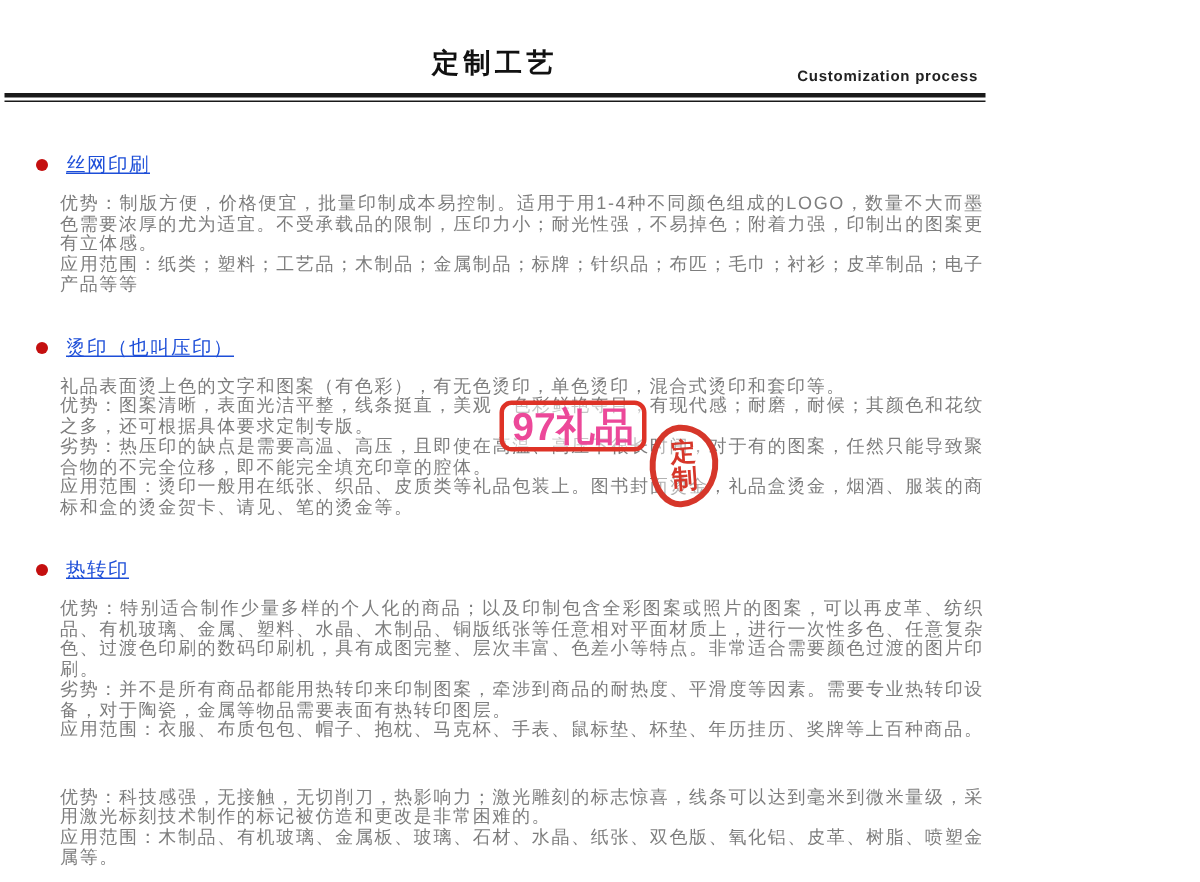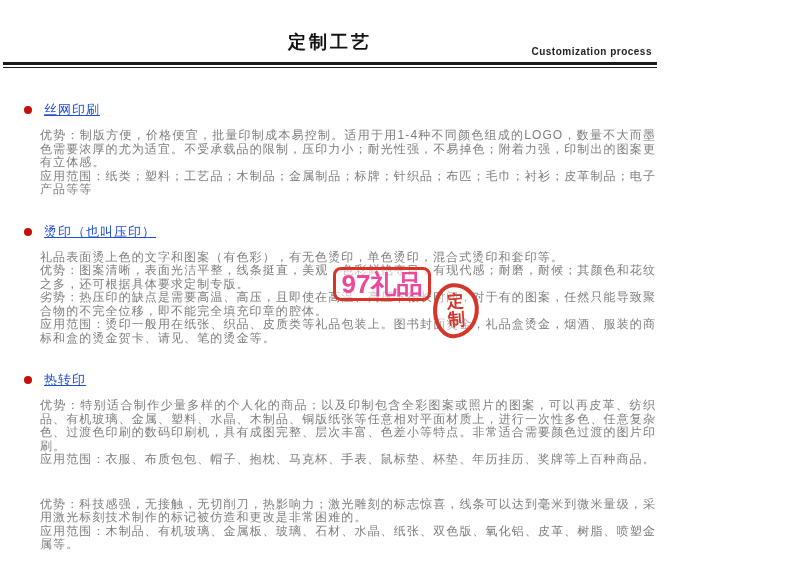--- a/index.html
+++ b/index.html
@@ -115,20 +115,21 @@
       <p>劣势：热压印的缺点是需要高温、高压，且即使在高温、高压下很长时间，对于有的图案，任然只能导致聚合物的不完全位移，即不能完全填充印章的腔体。</p>
       <p>应用范围：烫印一般用在纸张、织品、皮质类等礼品包装上。图书封面烫金，礼品盒烫金，烟酒、服装的商标和盒的烫金贺卡、请见、笔的烫金等。</p>
     </section>
 
     <section class="sec">
       <div class="sec-head">
         <span class="bullet"></span>
         <h2 class="sec-title">热转印</h2>
       </div>
       <p>优势：特别适合制作少量多样的个人化的商品；以及印制包含全彩图案或照片的图案，可以再皮革、纺织品、有机玻璃、金属、塑料、水晶、木制品、铜版纸张等任意相对平面材质上，进行一次性多色、任意复杂色、过渡色印刷的数码印刷机，具有成图完整、层次丰富、色差小等特点。非常适合需要颜色过渡的图片印刷。</p>
+      <p>劣势：并不是所有商品都能用热转印来印制图案，牵涉到商品的耐热度、平滑度等因素。需要专业热转印设备，对于陶瓷，金属等物品需要表面有热转印图层。</p>
       <p>应用范围：衣服、布质包包、帽子、抱枕、马克杯、手表、鼠标垫、杯垫、年历挂历、奖牌等上百种商品。</p>
     </section>
 
     <section class="sec sec--last">
       <p>优势：科技感强，无接触，无切削刀，热影响力；激光雕刻的标志惊喜，线条可以达到毫米到微米量级，采用激光标刻技术制作的标记被仿造和更改是非常困难的。</p>
       <p>应用范围：木制品、有机玻璃、金属板、玻璃、石材、水晶、纸张、双色版、氧化铝、皮革、树脂、喷塑金属等。</p>
     </section>
 
   </div>
 

